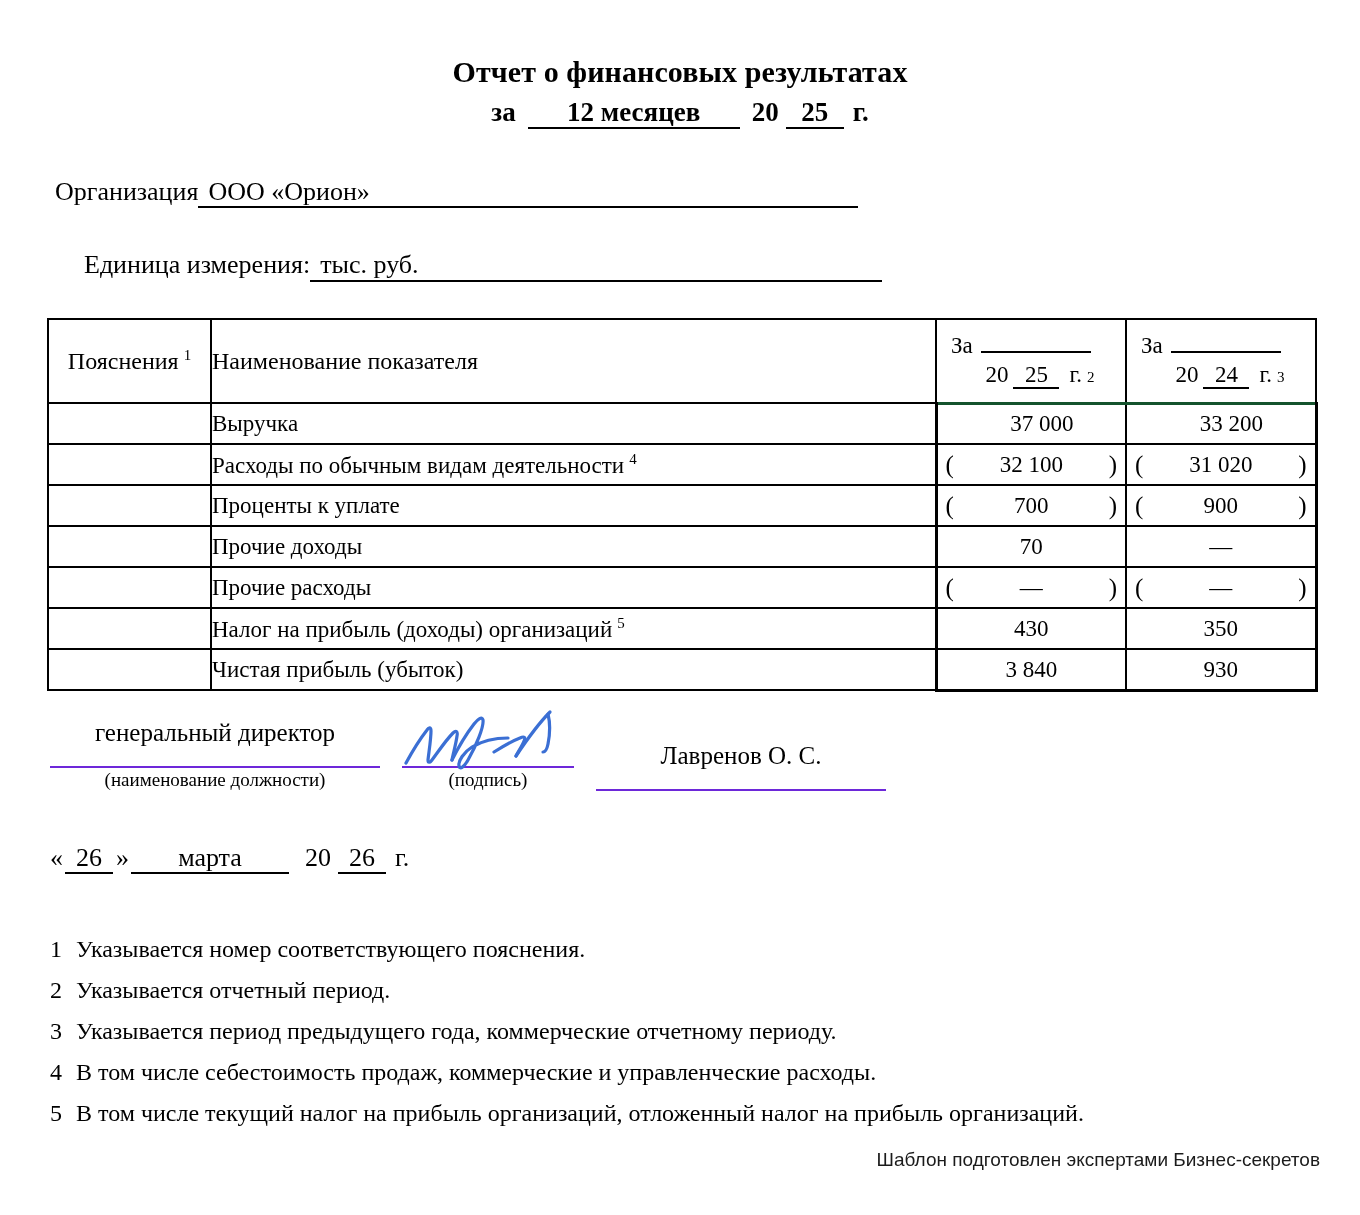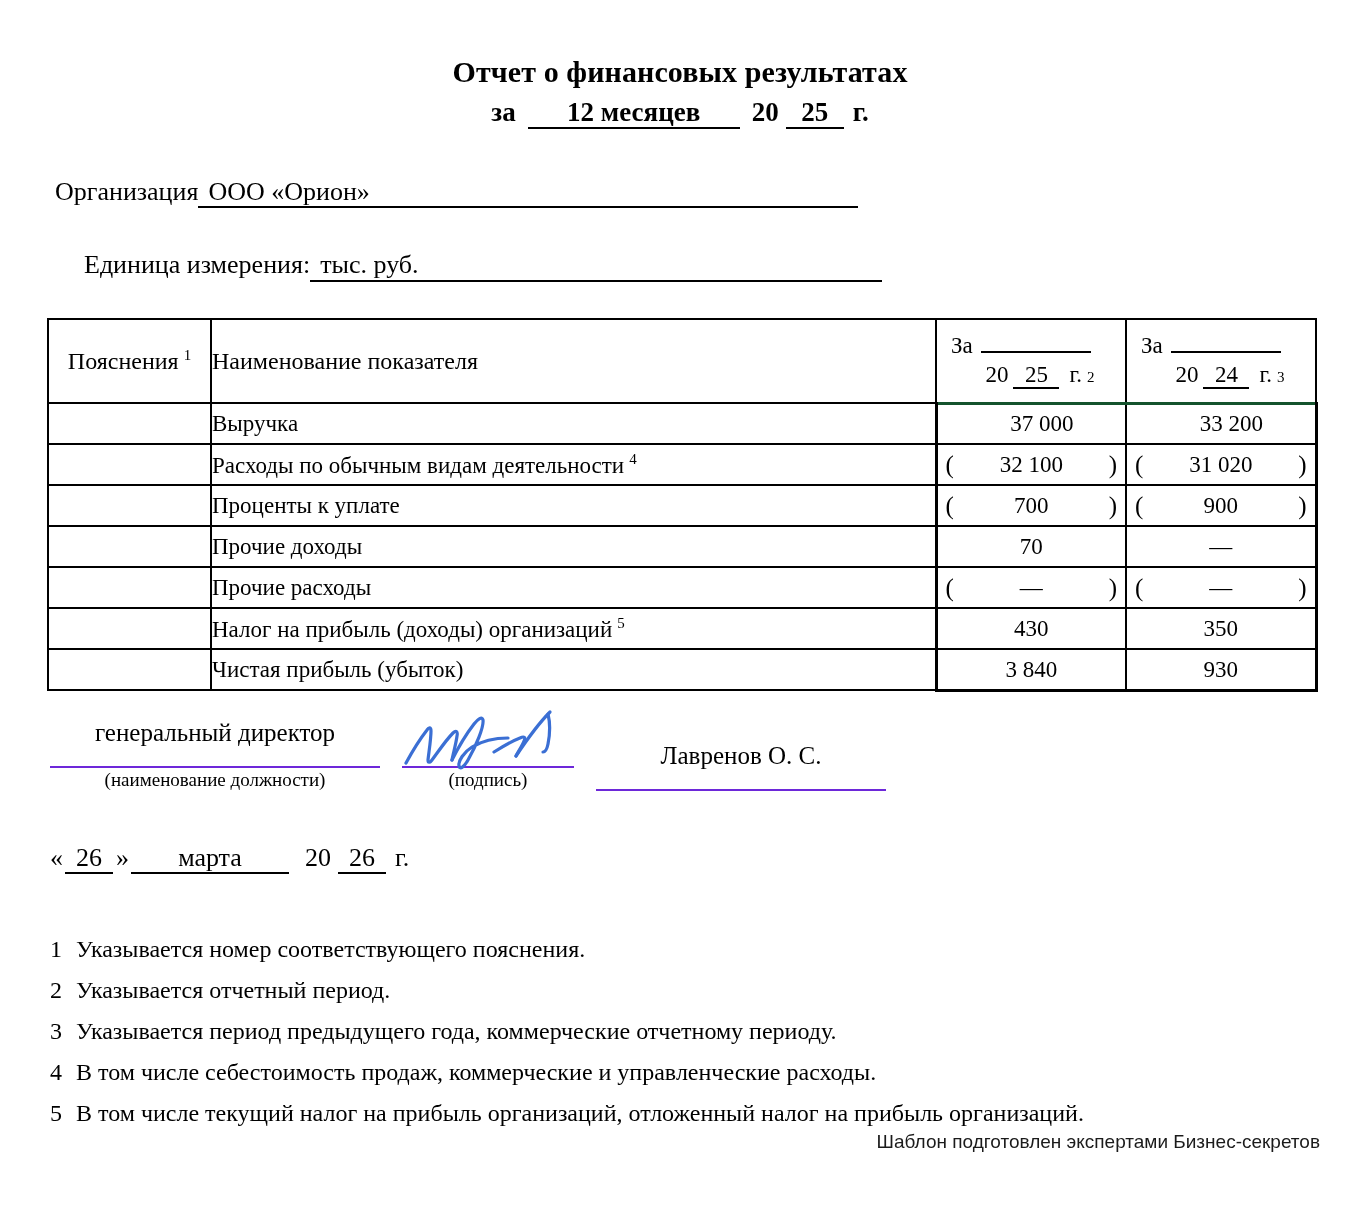--- a/index.html
+++ b/index.html
@@ -250,21 +250,21 @@
     align-items: baseline;
     margin-bottom: 14px;
   }
   .fn-row .num { width: 26px; flex: 0 0 26px; }
   .fn-row .txt { flex: 1; }
 
   
   .attribution {
     position: absolute;
     right: 40px;
-    bottom: 62px;
+    bottom: 44px;
     font-family: "Liberation Sans", "DejaVu Sans", sans-serif;
     font-size: 19px;
     color: #1b1b1b;
   }
 </style>
 </head>
 <body>
 
 <div class="page">
 

